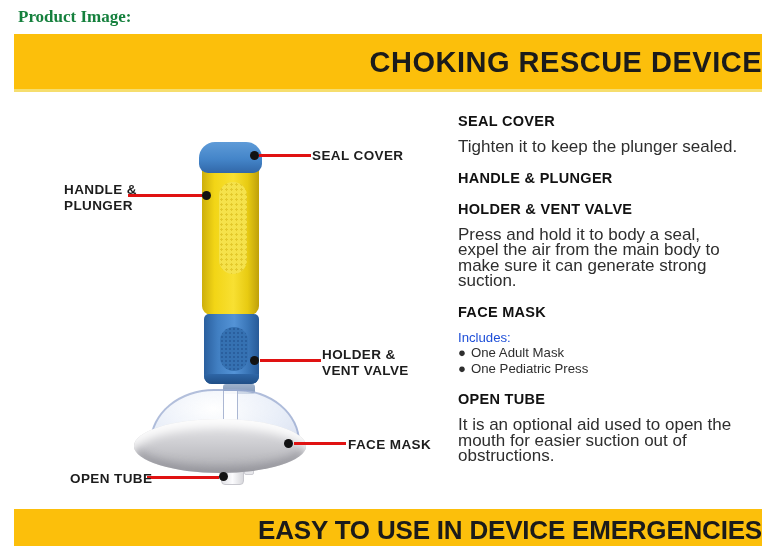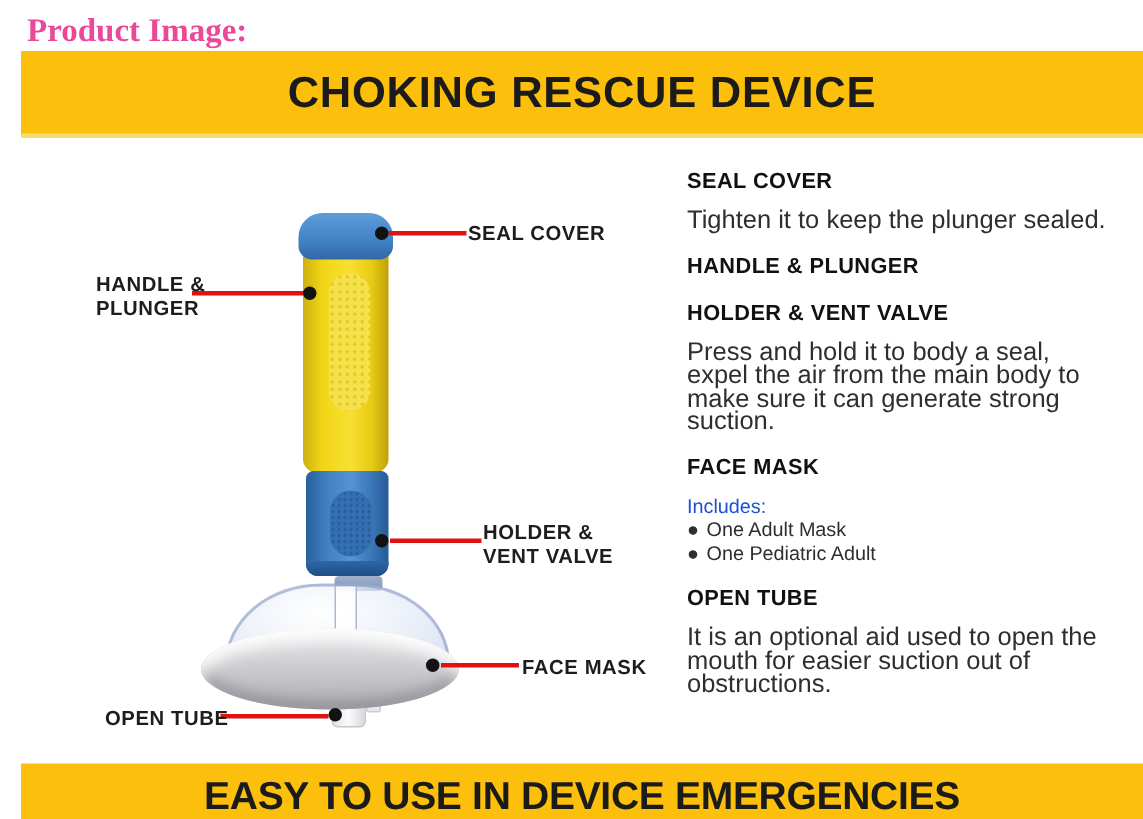--- a/index.html
+++ b/index.html
@@ -4,25 +4,25 @@
 <style>
   * { margin:0; padding:0; box-sizing:border-box; }
   html,body { background:#ffffff; }
   .page {
     position:relative; width:762px; height:546px; background:#ffffff;
     overflow:hidden; font-family:"Liberation Sans", sans-serif;
   }
   .product-label {
     position:absolute; left:18px; top:7px;
     font-family:"Liberation Serif", serif; font-weight:bold;
-    font-size:22px; color:#ec4899;
+    font-size:17px; color:#15803d;
   }
   .banner {
     position:absolute; left:14px; right:0; background:#FCBF0B; color:#1b1b1b;
-    text-align:center; font-weight:bold;
+    text-align:right; font-weight:bold;
   }
   .banner-top {
     top:34px; height:58px; line-height:56px; font-size:29px; letter-spacing:.5px;
     border-bottom:3px solid #F6DE6E;
   }
   .banner-bottom {
     top:509px; height:58px; padding-top:7px; font-size:26px; line-height:28px;
     letter-spacing:-.2px;
   }
 
@@ -196,21 +196,21 @@
     <div class="spec-section">
       <div class="spec-title">FACE MASK</div>
       <div class="spec-extra">Includes:</div>
       <ul class="spec-bullets">
         <li>
             <span class="bullet-mark">●</span>
             <span>One Adult Mask</span>
           </li>
         <li>
             <span class="bullet-mark">●</span>
-            <span>One Pediatric Adult</span>
+            <span>One Pediatric Press</span>
           </li>
       </ul>
     </div>
 
     <div class="spec-section">
       <div class="spec-title">OPEN TUBE</div>
       <div class="spec-body">It is an optional aid used to open the mouth for easier suction out of obstructions.</div>
     </div>
 
   </div>

